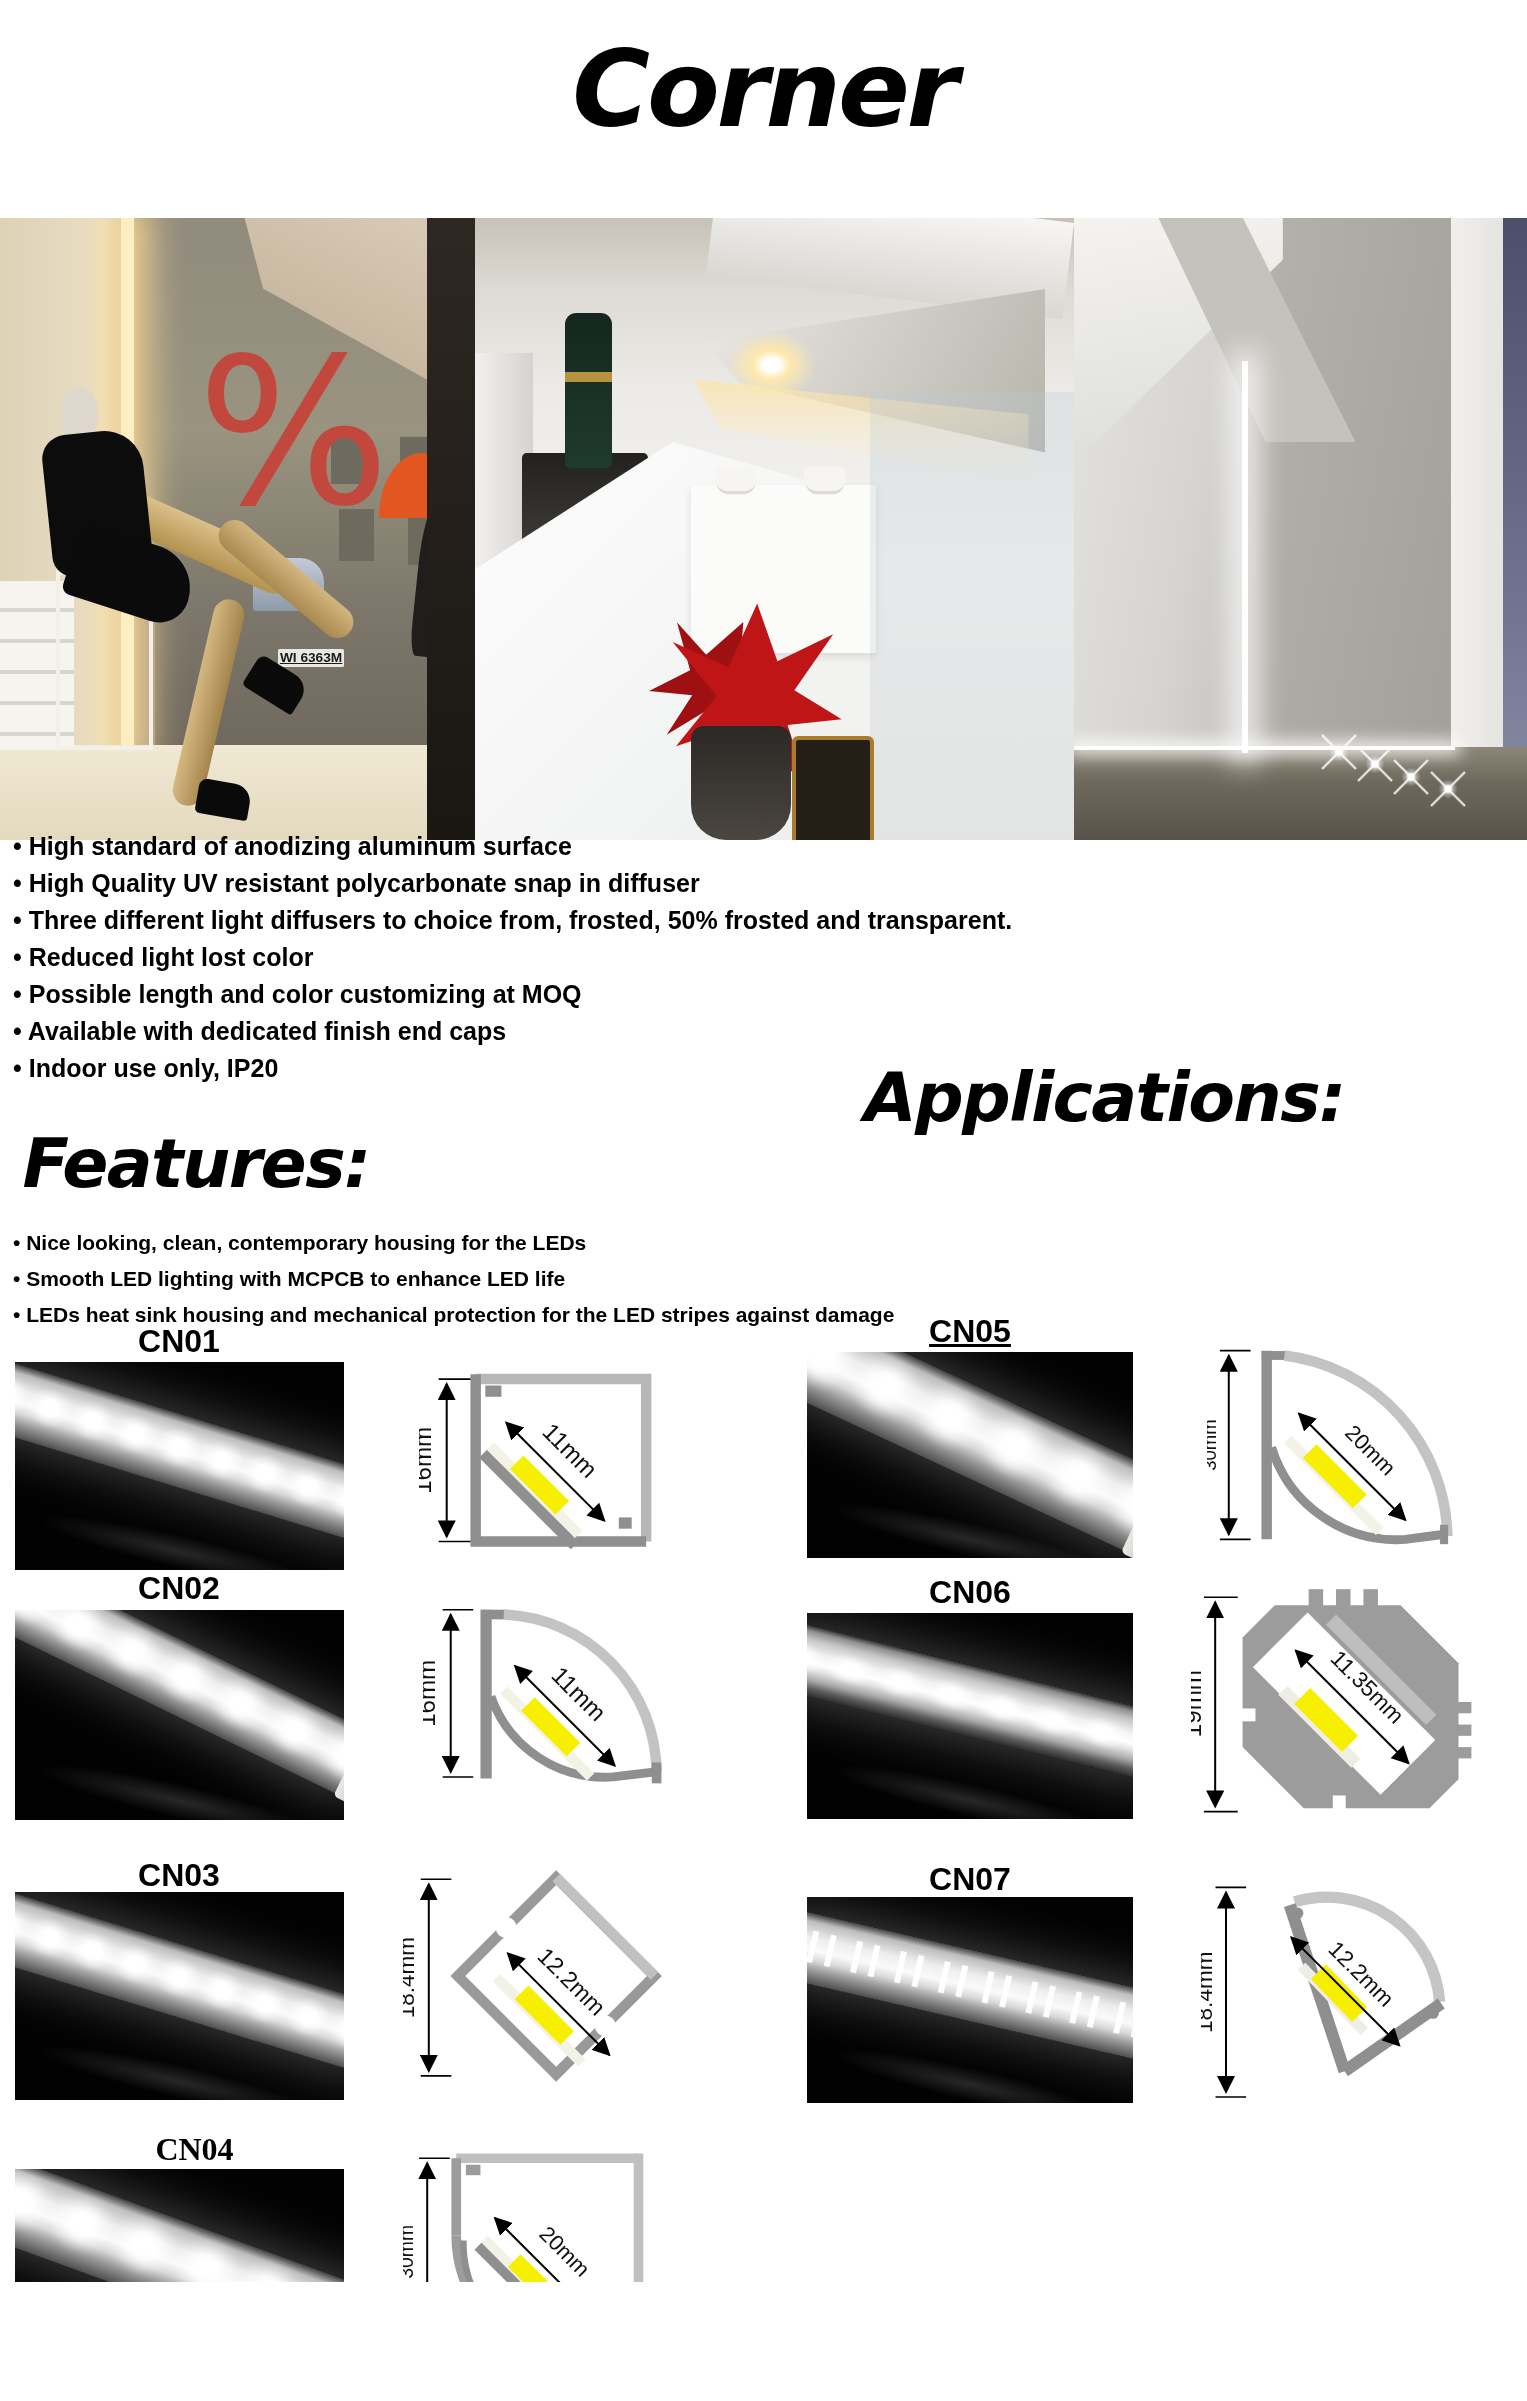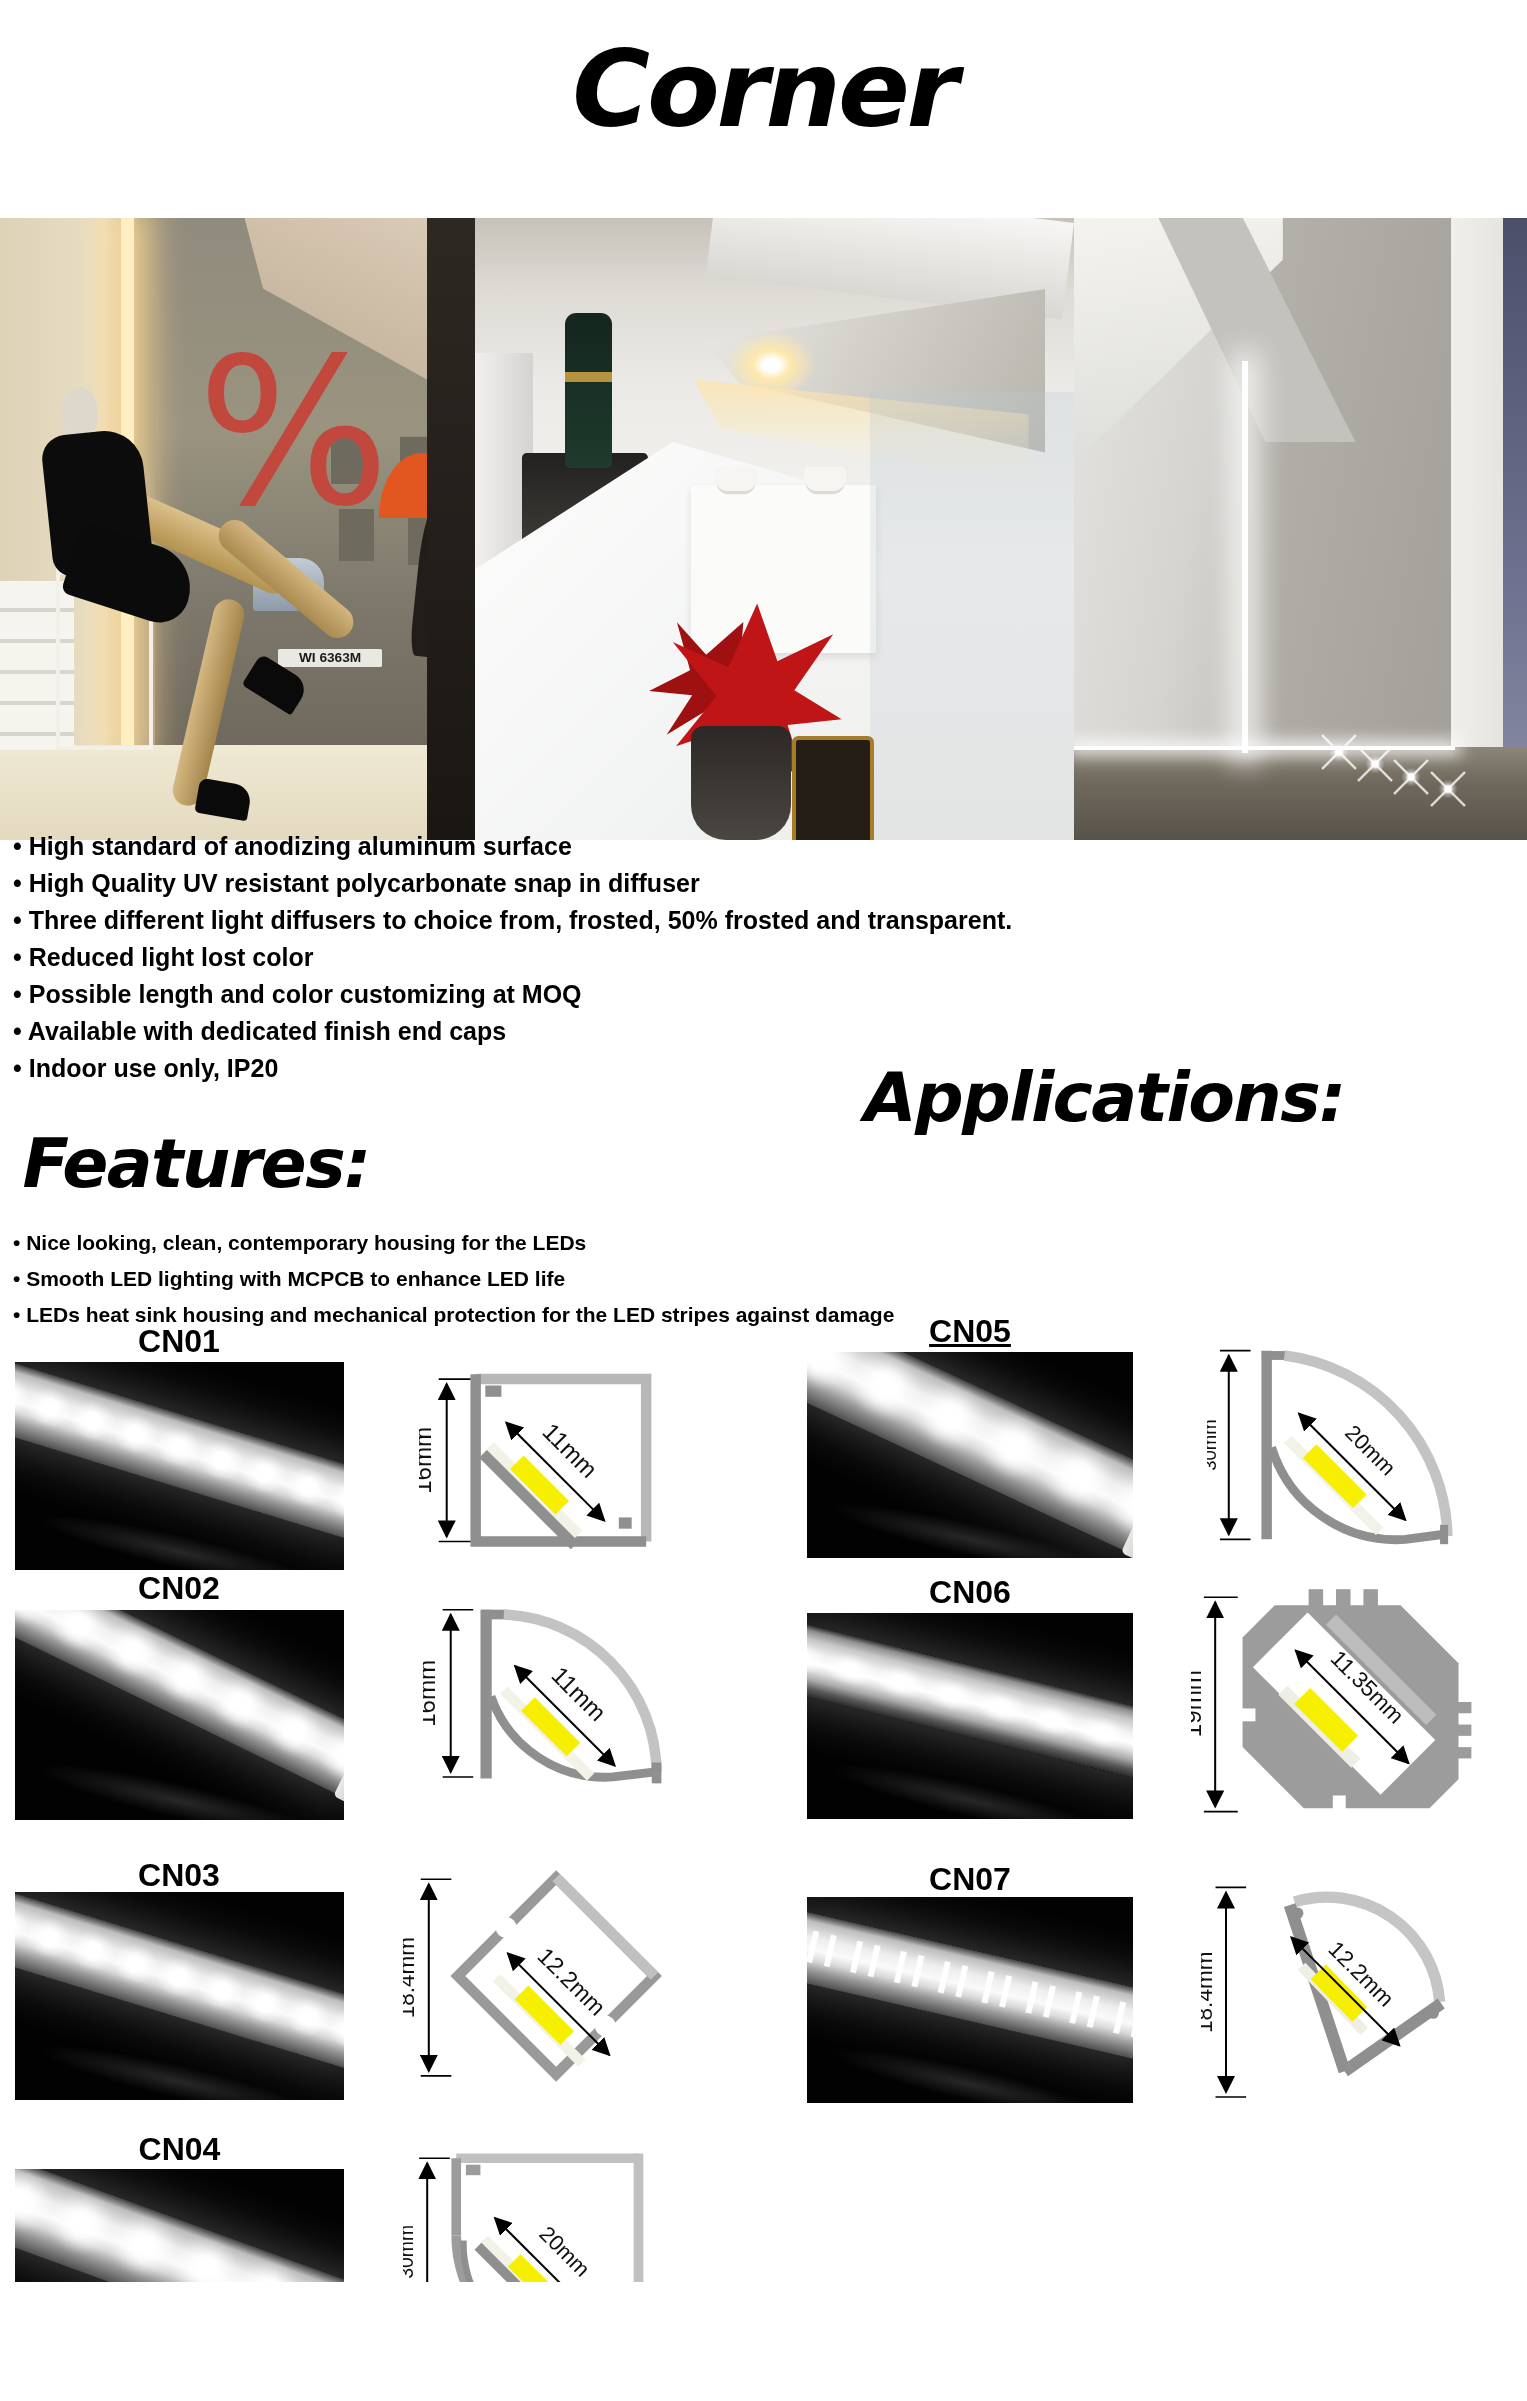--- a/index.html
+++ b/index.html
@@ -23,21 +23,21 @@
   
   .ph{position:absolute;top:218px;height:622px;overflow:hidden;}
   .ph *{position:absolute;}
   .ph1{left:0;width:475px;background:linear-gradient(90deg,#ddd2b6 0,#e9dfc6 105px,#cdc4ae 122px,#98927f 139px,#8d877a 169px,#9b9588 100%);}
   .ph1-glow{left:121px;top:0;width:13px;height:86%;background:#ffeec2;box-shadow:0 0 37px 14.5px rgba(255,219,148,.9);}
   .ph1-window{left:155px;top:0;right:0;height:86%;background:linear-gradient(180deg,#918b7e 0%,#99937f 40%,#7e786c 72%,#6f695d 100%);}
   .ph1-awning{left:28%;top:0;width:72%;height:44%;background:linear-gradient(205deg,#dccdb9,#b6a58c);clip-path:polygon(0 0,100% 0,100% 80%,8% 30%);}
   .ph1-bld{left:55%;top:40%;width:35px;height:52px;background:#6e6a5e;box-shadow:69px 4.8px 0 #6e6a5e,8px 77px 0 #6e6a5e,77px 81px 0 #6e6a5e;}
   .ph1-car{left:24%;bottom:13%;width:48%;height:26%;background:linear-gradient(180deg,#41straight 0,#3a55a8 0%,#27418c 48%,#1c3070 100%);border-radius:24px 35px 8px 8px;}
   .ph1-car::before{content:"";position:absolute;left:14%;top:10%;width:46%;height:38%;background:linear-gradient(180deg,#c3cbd6,#8f9aa8);border-radius:11.3px 24px 3.2px 3.2px;}
-  .ph1-plate{left:30%;bottom:12%;background:#e9e9e4;color:#1a1a1a;font:700 13.7px/17.7px "Liberation Sans",sans-serif;padding:0 21px;border-radius:1.6px;}
+  .ph1-plate{left:30%;bottom:12%;background:#e9e9e4;color:#1a1a1a;font:700 13.7px/17.7px "Liberation Sans",sans-serif;padding:0 2px;border-radius:1.6px;text-decoration:underline;}
   .ph1-umb{right:3%;top:44%;width:27%;height:12%;background:#e2571f;border-radius:100% 100% 8% 8%/200% 200% 0 0;}
   .ph1-walker{right:9%;top:53%;width:9%;height:29%;background:#201d1b;border-radius:42% 46% 22% 22%;transform:rotate(6deg);}
   .ph1-pct{left:197px;top:114px;font:400 203px/1 "DejaVu Sans",sans-serif;color:#c2473c;}
   .ph1-floor{left:0;bottom:0;height:95px;right:0;background:linear-gradient(180deg,#f0e9d3,#e3d9bf);}
   .ph1-boxes{left:0;bottom:90px;width:74px;height:169px;background:repeating-linear-gradient(180deg,#f6f4ee 0 27px,#d8d5cc 27px 31px);}
   .ph1-stool{left:56px;top:348px;width:89px;height:171px;border:4.8px solid #f2f0e9;border-top-width:9.7px;}
   .ph1-head{left:61px;top:169px;width:37px;height:53px;background:#ddd8cb;border-radius:50% 50% 46% 46%;}
   .ph1-torso{left:47px;top:214px;width:100px;height:142px;background:#0c0c0c;border-radius:24px 39px 17.7px 21px;transform:rotate(-6deg);}
   .ph1-skirt{left:69px;top:321px;width:124px;height:74px;background:#0b0b0b;border-radius:9.7px 50px 34px 9.7px;transform:rotate(18deg);}
   .ph1-thigh{left:111px;top:306px;width:190px;height:39px;background:linear-gradient(180deg,#dcc08a,#b3924f);border-radius:21px;transform:rotate(24deg);}
@@ -76,21 +76,21 @@
   .ph3-floor{left:0;bottom:0;width:100%;height:15%;background:linear-gradient(180deg,#8c8678,#6e685c 40%,#58534a);}
   .ph3-base{left:0;bottom:14.4%;width:84%;height:4px;background:#fff;box-shadow:0 0 16px 5.6px rgba(255,255,255,.85);}
   .sp{width:48px;height:48px;transform:rotate(45deg);background:
       linear-gradient(0deg,rgba(255,255,255,0) 46%,rgba(255,255,255,.95) 50%,rgba(255,255,255,0) 54%),
       linear-gradient(90deg,rgba(255,255,255,0) 46%,rgba(255,255,255,.95) 50%,rgba(255,255,255,0) 54%),
       radial-gradient(closest-side,#fff 0 12%,rgba(255,255,255,.4) 22%,rgba(255,255,255,0) 40%);}
   .sp1{left:53%;top:82%;} .sp2{left:61%;top:84%;} .sp3{left:69%;top:86%;} .sp4{left:77%;top:88%;}
 
   
   .plabel{position:absolute;width:329px;text-align:center;font:700 32px/35px "Liberation Sans",sans-serif;}
-  .l1{left:14.5px;top:1324px;} .l2{left:14.5px;top:1571px;} .l3{left:14.5px;top:1858px;} .l4{left:15px;top:2132px;}
+  .l1{left:14.5px;top:1324px;} .l2{left:14.5px;top:1571px;} .l3{left:14.5px;top:1858px;} .l4{left:30px;top:2132px;font-family:Liberation Serif, serif;}
   .l5{left:807px;top:1314px;width:326px;text-decoration:underline;} .l6{left:807px;top:1575px;width:326px;} .l7{left:807px;top:1862px;width:326px;}
 
   .lphoto{position:absolute;background:#020202;overflow:hidden;}
   .p1{left:14.5px;top:1362px;width:329px;height:208px;}
   .p2{left:14.5px;top:1610px;width:329px;height:210px;}
   .p3{left:14.5px;top:1892px;width:329px;height:208px;}
   .p4{left:14.5px;top:2169px;width:329px;height:208px;}
   .p5{left:807px;top:1352px;width:326px;height:206px;}
   .p6{left:807px;top:1613px;width:326px;height:206px;}
   .p7{left:807px;top:1897px;width:326px;height:206px;}

